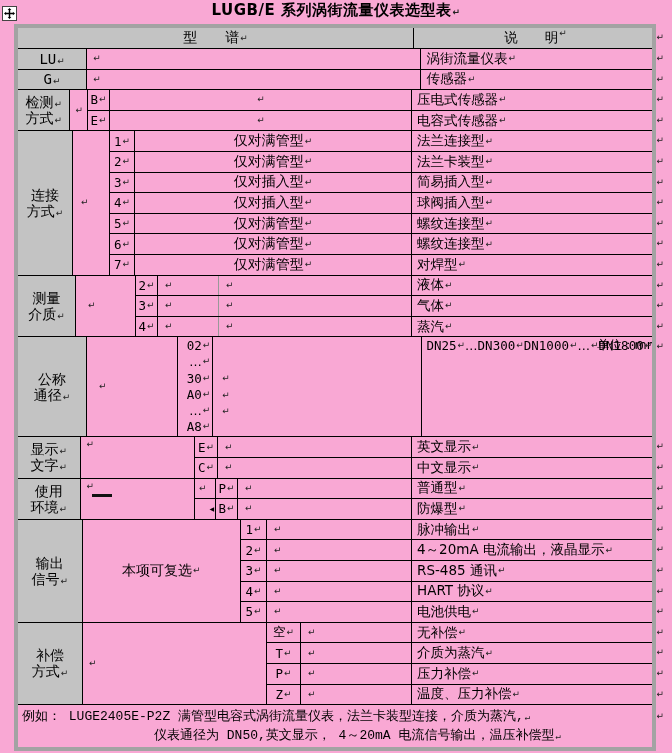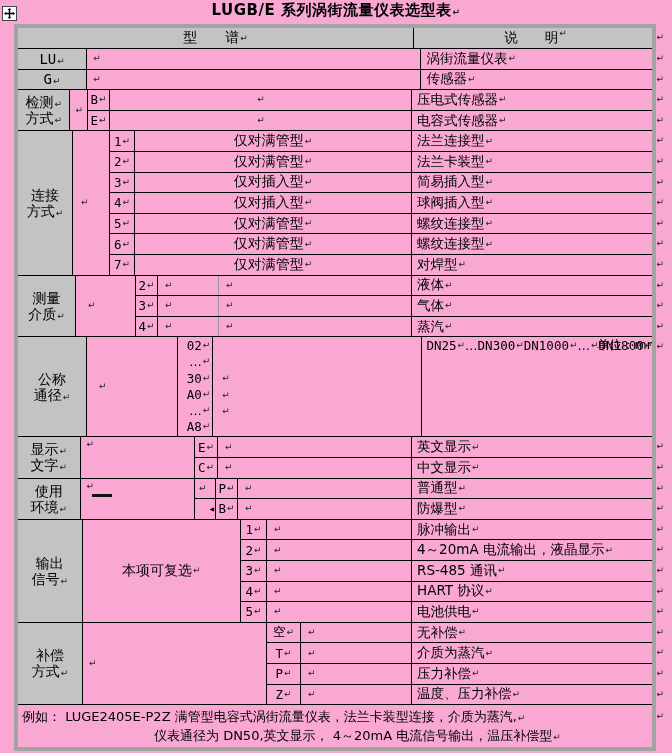--- a/index.html
+++ b/index.html
@@ -25,21 +25,21 @@
        line-height:16px;font-size:14px;}
   .lbl .ln{display:block;}
   .desc{width:240px;padding-left:5px;border-right:none;font-size:13.5px;}
   .pm{font-size:9px;color:#222;line-height:1;margin-left:1px;flex:none;}
   .eor{position:absolute;right:-12px;top:4px;font-size:9px;color:#222;}
   .clip{font-size:6px;color:#000;margin-left:auto;margin-right:1px;}
   .dash{width:20px;height:3px;background:#111;margin:3px 0 0 6px;}
   .topleft{align-items:flex-start;flex-direction:column;justify-content:flex-start;padding:3px 0 0 5px;}
   .tline{height:16.3px;display:flex;align-items:center;font-size:12.5px;position:relative;}
   .sm{font-size:12.5px;}
-  .xline{line-height:19px;font-size:13px;white-space:nowrap;}
+  .xline{line-height:19px;font-size:13px;white-space:nowrap;font-family:Liberation Mono, monospace;}
 </style>
 </head>
 <body>
 
 <div class="page">
 
   <div class="handle">
     <svg width="11" height="11" viewBox="0 0 12 12">
       <path d="M6 0 L8 2.3 H6.8 V5.2 H9.7 V4 L12 6 L9.7 8 V6.8 H6.8 V9.7 H8 L6 12 L4 9.7 H5.2 V6.8 H2.3 V8 L0 6 L2.3 4 V5.2 H5.2 V2.3 H4 Z" fill="#000"></path>
     </svg>

